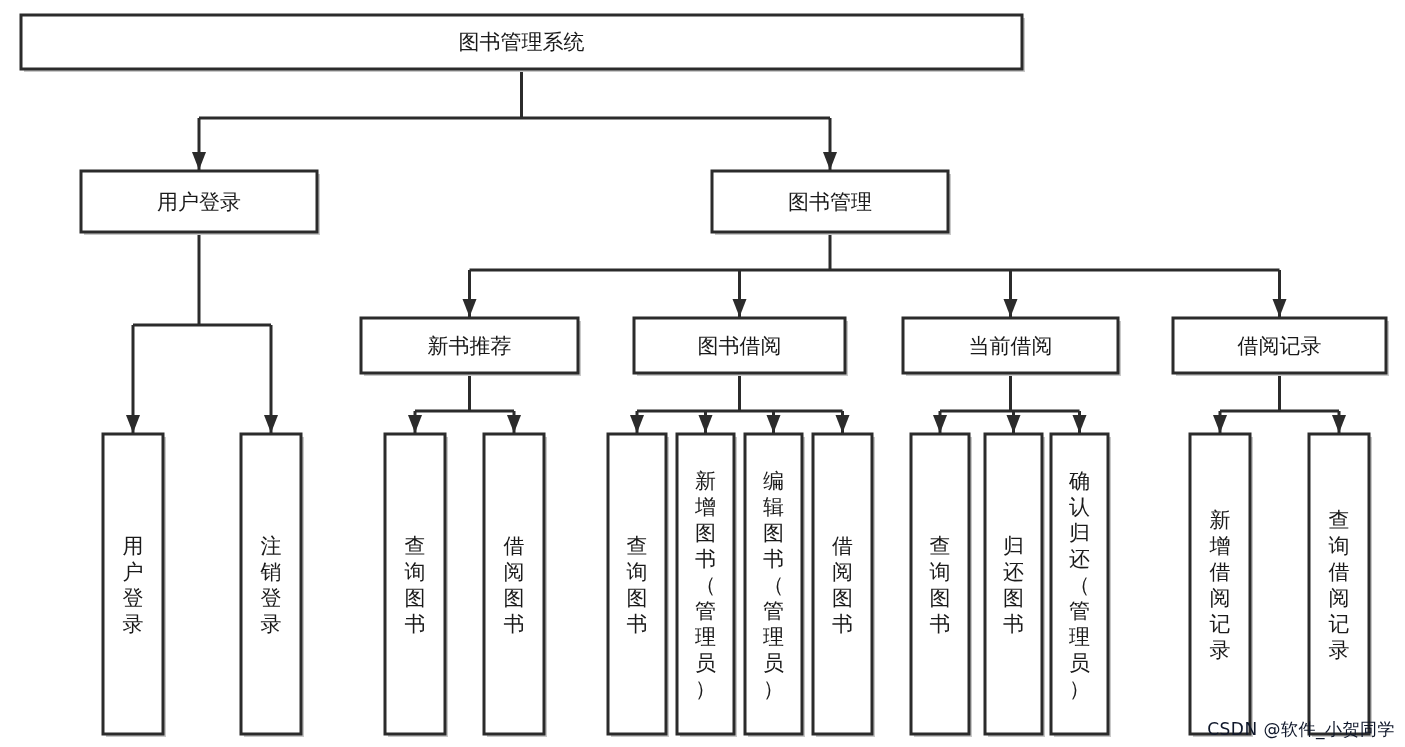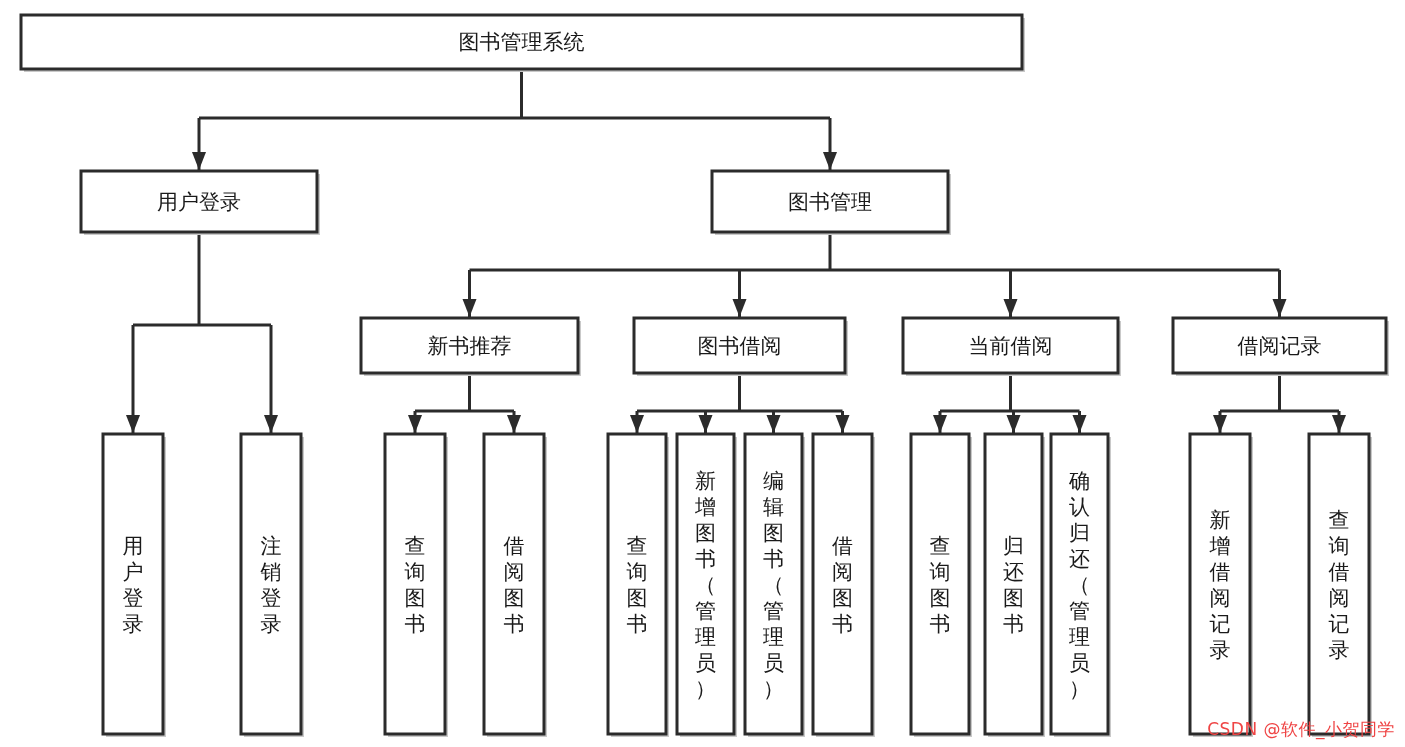--- a/index.html
+++ b/index.html
@@ -57,21 +57,21 @@
     font-size: 21px;
     fill: #1a1a1a;
     text-anchor: middle;
   }
   .watermark {
     position: absolute;
     right: 10px;
     bottom: 6px;
     font-family: "DejaVu Sans", "Liberation Sans", sans-serif;
     font-size: 17px;
-    color: #ef4444;
+    color: #0f172a;
     letter-spacing: 0.5px;
     white-space: nowrap;
     user-select: none;
   }
 </style>
 </head>
 <body>
 
 <div id="diagram-root">
   <svg class="diagram" viewBox="0 0 1405 747">

